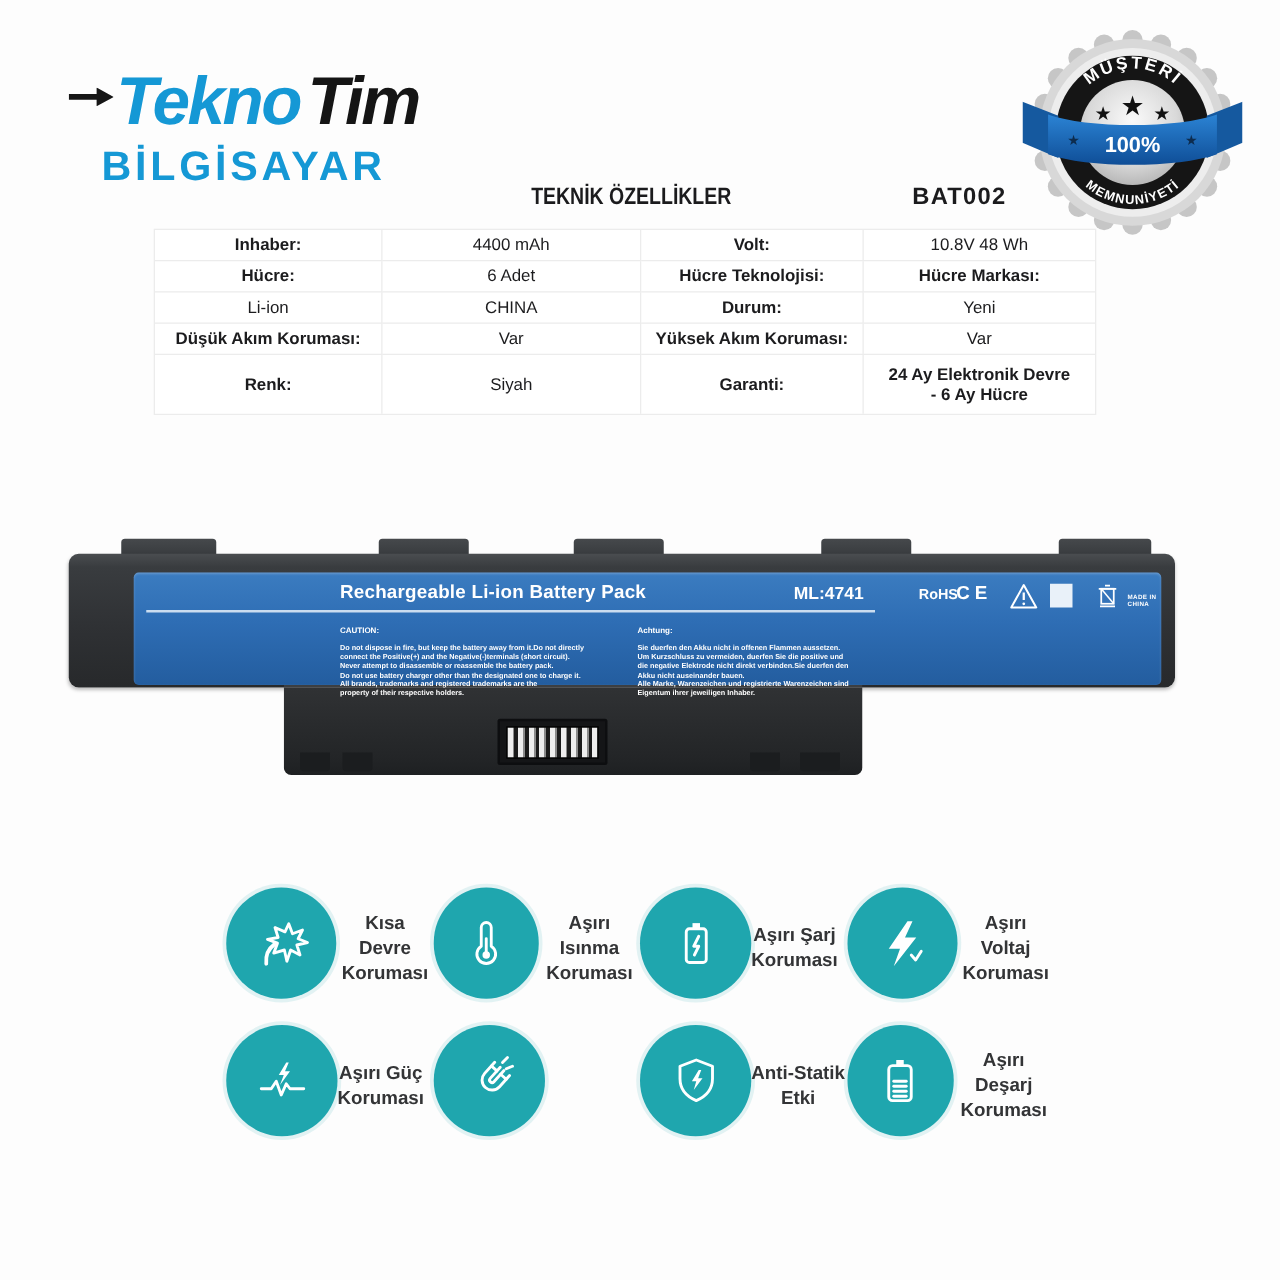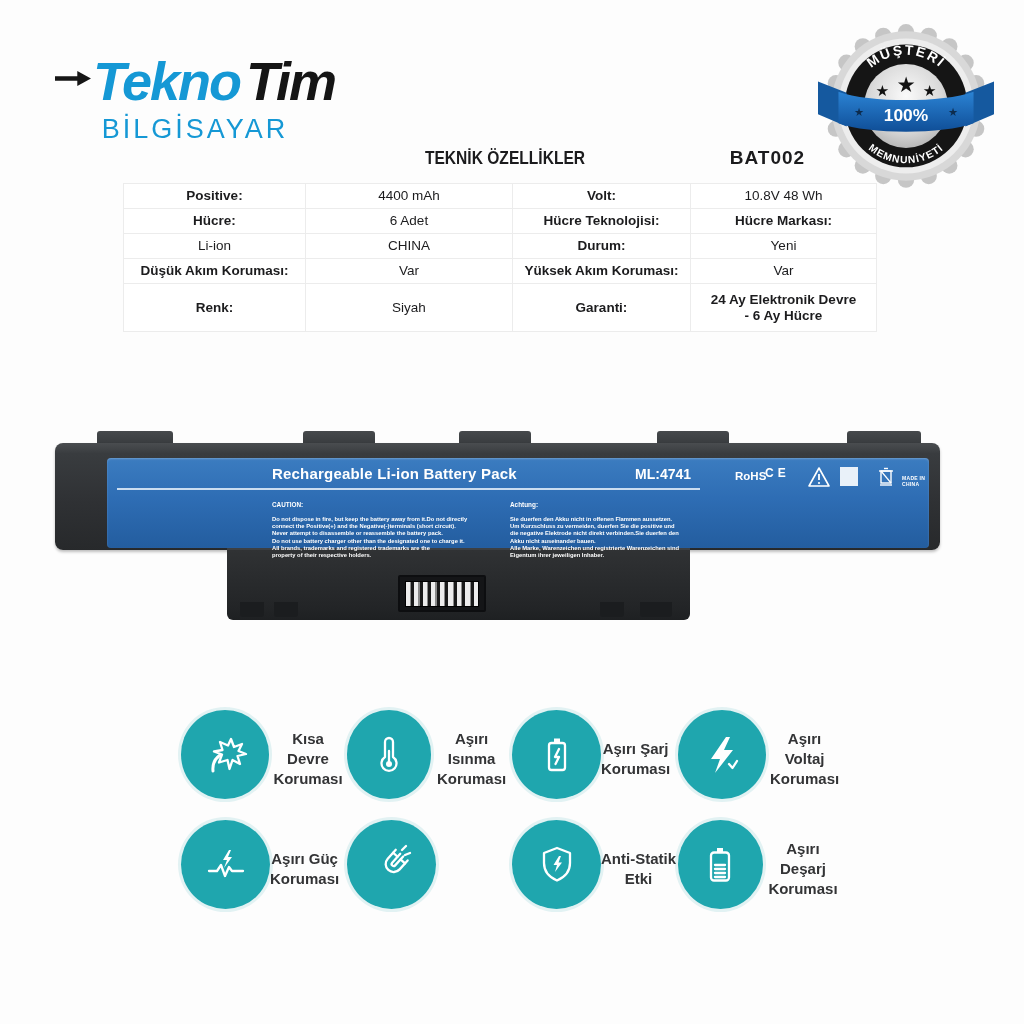--- a/index.html
+++ b/index.html
@@ -6,21 +6,21 @@
   html,body { width:1024px; height:1024px; background:#fff; font-family:"Liberation Sans", sans-serif; overflow:hidden; }
   .page { position:relative; width:1024px; height:1024px; background:#fdfdfd; }
 
   
   .logo { position:absolute; left:30px; top:50px; width:330px; text-align:center; }
   .logo-line1 { font-size:54px; font-weight:bold; font-style:italic; letter-spacing:-2px; white-space:nowrap; }
   .logo-arrow { display:inline-block; width:36px; height:15px; margin-right:2px; vertical-align:14px;
                 background:#161616; clip-path:polygon(0 35%, 62% 35%, 62% 0, 100% 50%, 62% 100%, 62% 65%, 0 65%); }
   .logo-tekno { color:var(--logo-blue); }
   .logo-tim   { color:#151515; margin-left:6px; }
-  .logo-line2 { font-size:27px; font-weight:normal; color:var(--logo-blue); letter-spacing:3px; margin-top:2px; }
+  .logo-line2 { font-size:33px; font-weight:bold; color:var(--logo-blue); letter-spacing:3px; margin-top:2px; }
 
   
   .badge { position:absolute; left:818px; top:20px; width:176px; height:176px; }
 
   
   .sect-title { position:absolute; left:355px; top:147px; width:300px; text-align:center;
                 font-size:19px; font-weight:bold; color:#1b1b1d; transform:scaleX(0.82); letter-spacing:0px; }
   .model-code { position:absolute; left:695px; top:147px; width:145px; text-align:center;
                 font-size:19px; font-weight:bold; color:#1b1b1d; letter-spacing:1px; }
 
@@ -52,21 +52,21 @@
               background:repeating-linear-gradient(90deg,#ededed 0 4px,#8a8a8a 4px 5.5px,#1a1a1a 5.5px 8.5px);
               border:1px solid #000; }
 
   .bat-label { position:absolute; left:52px; top:28px; width:822px; height:90px; border-radius:4px;
                background:linear-gradient(180deg,#3b7cc0 0%,var(--label-blue) 45%,#235d9f 100%);
                box-shadow:inset 0 1px 2px rgba(255,255,255,.25); color:#fff; }
   .lbl-title { position:absolute; left:165px; top:7px; font-size:15px; font-weight:bold; letter-spacing:.2px; }
   .lbl-rule  { position:absolute; left:10px; top:30px; width:583px; height:1.5px; background:rgba(230,240,250,.85); }
   .lbl-ml    { position:absolute; left:528px; top:8px; font-size:14px; font-weight:bold; }
   .lbl-rohs  { position:absolute; left:612px; top:12px; font-size:11.5px; font-weight:bold;padding-left:16px; }
-  .lbl-ce    { position:absolute; left:658px; top:8px; font-size:12px; font-weight:bold; letter-spacing:4px; }
+  .lbl-ce    { position:absolute; left:658px; top:8px; font-size:15px; font-weight:bold; letter-spacing:4px; }
   .lbl-made  { position:absolute; left:795px; top:17px; font-size:5px; font-weight:bold; letter-spacing:.3px; }
   .lbl-mark  { position:absolute; top:8px; }
   .lbl-square{ position:absolute; left:733px; top:9px; width:18px; height:19px; background:#e9f1f9; }
   .lbl-small { position:absolute; top:36px; font-size:5.8px; line-height:7.3px; font-weight:bold; white-space:pre-line; }
   .lbl-small .ttl { font-size:6.4px; }
   .caution { left:165px; width:310px; }
   .achtung { left:403px; width:215px; }
 
   
   .features { position:absolute; left:181px; top:710px; width:662px;
@@ -150,21 +150,21 @@
       <text x="40" y="94" font-size="11" text-anchor="middle" fill="#0d2c4e">★</text>
       <text x="132" y="94" font-size="11" text-anchor="middle" fill="#0d2c4e">★</text>
       <text x="86" y="99" font-size="17" font-weight="bold" text-anchor="middle" fill="#fff">100%</text>
     </g>
   </svg>
 
   <div class="sect-title">TEKNİK ÖZELLİKLER</div>
   <div class="model-code">BAT002</div>
 
   <div class="specs">
-    <div class="cell k">Positive:</div>
+    <div class="cell k">Inhaber:</div>
     <div class="cell">4400 mAh</div>
     <div class="cell k">Volt:</div>
     <div class="cell">10.8V 48 Wh</div>
 
     <div class="cell k">Hücre:</div>
     <div class="cell">6 Adet</div>
     <div class="cell k">Hücre Teknolojisi:</div>
     <div class="cell k">Hücre Markası:</div>
 
     <div class="cell">Li-ion</div>

